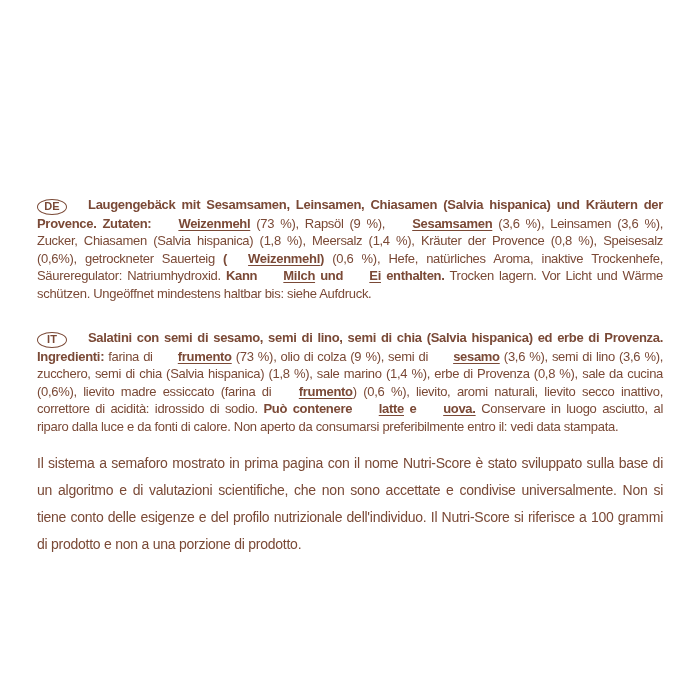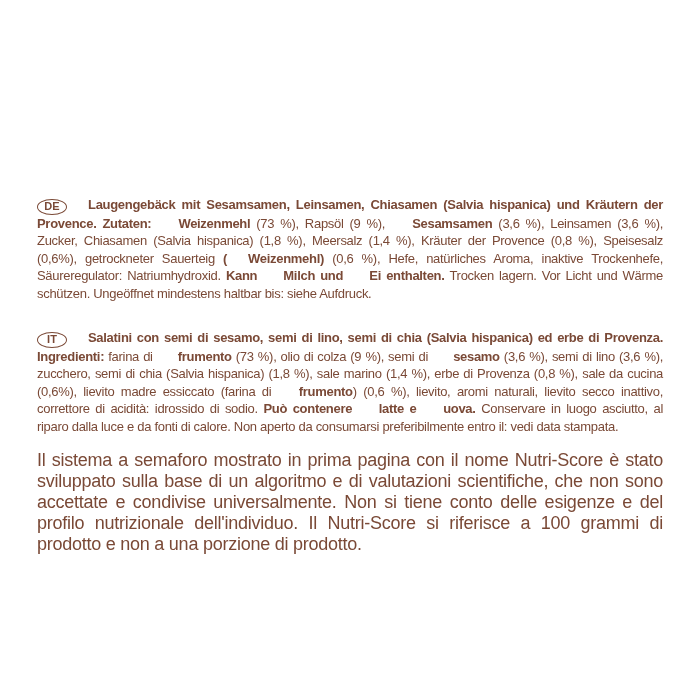--- a/index.html
+++ b/index.html
@@ -26,40 +26,41 @@
     text-align: justify;
   }
   .para.main {
     font-size: 13px;
     line-height: 17.4px;
     letter-spacing: -0.3px;
   }
   .para.de { margin-bottom: 27px; }
   .para.it { margin-bottom: 15px; }
   .para.footnote {
-    font-size: 18px;
-    line-height: 21px;
+    font-size: 14px;
+    line-height: 27px;
     letter-spacing: -0.25px;
   }
   .badge {
     display: inline-block;
     border: 1.7px solid #7a4936;
     border-radius: 50%;
     font-weight: bold;
     font-size: 11px;
     line-height: 13px;
     padding: 0 5px 1px 5px;
     letter-spacing: 0;
     margin-right: 21px;
     vertical-align: -1px;
     text-align: center;
     min-width: 18px;
   }
   .b { font-weight: bold; }
   .u {
+    text-decoration: underline;
     text-underline-offset: 2px;
     text-decoration-thickness: 1.3px;
     margin-left: 21px;
   }
 </style>
 </head>
 <body>
 
 <div class="sheet">
 

